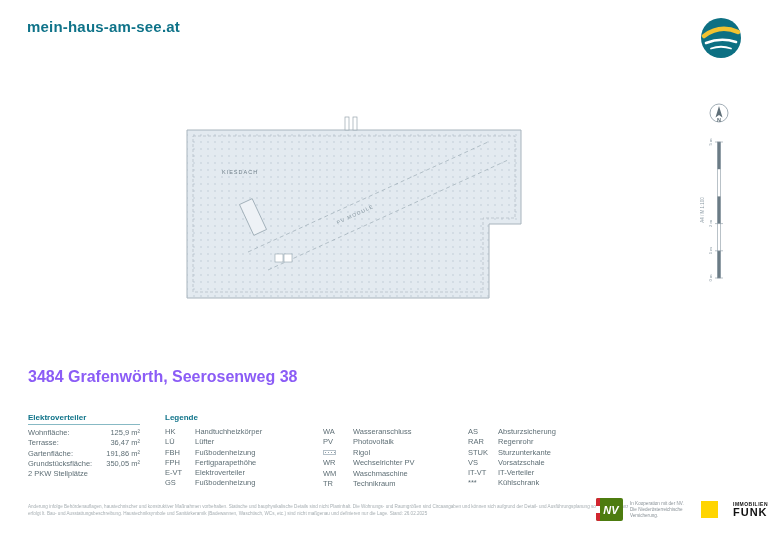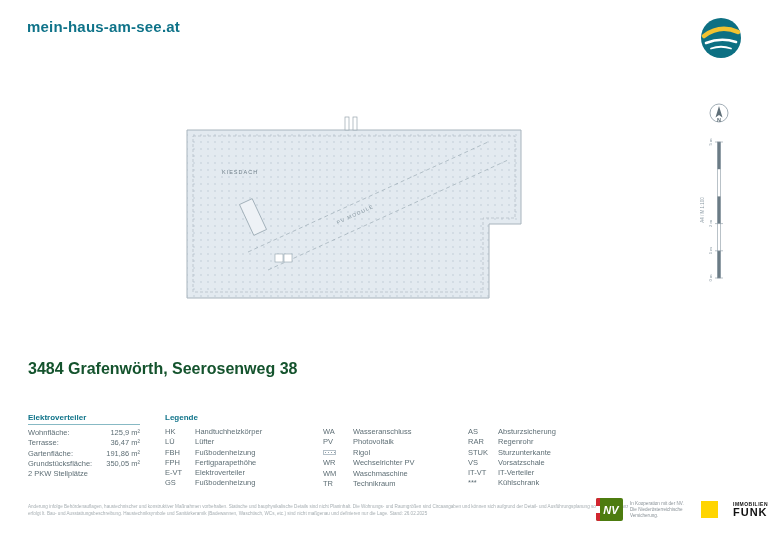--- a/index.html
+++ b/index.html
@@ -8,21 +8,21 @@
   .page { position:relative; width:770px; height:545px; background:#fff; overflow:hidden; }
 
   .brand { position:absolute; left:27px; top:18px; font-size:15px; font-weight:700;
            color:#0f7389; letter-spacing:.2px; }
   .brand-logo { position:absolute; left:700px; top:17px; width:42px; height:42px; }
 
   .plan { position:absolute; left:178px; top:112px; width:356px; height:192px; }
   .sidebar { position:absolute; left:698px; top:96px; width:46px; height:196px; }
   svg text { font-family:"Liberation Sans", sans-serif; }
 
-  .addr-title { position:absolute; left:28px; top:360px; font-size:16px; font-weight:700; color:#14532d; }
+  .addr-title { position:absolute; left:28px; top:368px; font-size:16px; font-weight:700; color:#8b5cf6; }
   .addr-sub   { position:absolute; left:28px; top:370px; font-size:13px; color:#2f8a9d; }
 
   .sec-heading { font-size:8px; font-weight:700; color:#0f7389; }
 
   .details { position:absolute; left:28px; top:413px; width:112px; }
   .details .sec-heading { border-bottom:1px solid rgba(15,115,137,.5); padding-bottom:2px; margin-bottom:3px; }
   .detail-row { display:flex; justify-content:space-between; font-size:7.5px; color:#5f6f76; line-height:10.3px; }
 
   .legend { position:absolute; left:165px; top:413px; }
   .legend .sec-heading { margin-bottom:5px; border-bottom:none; }

